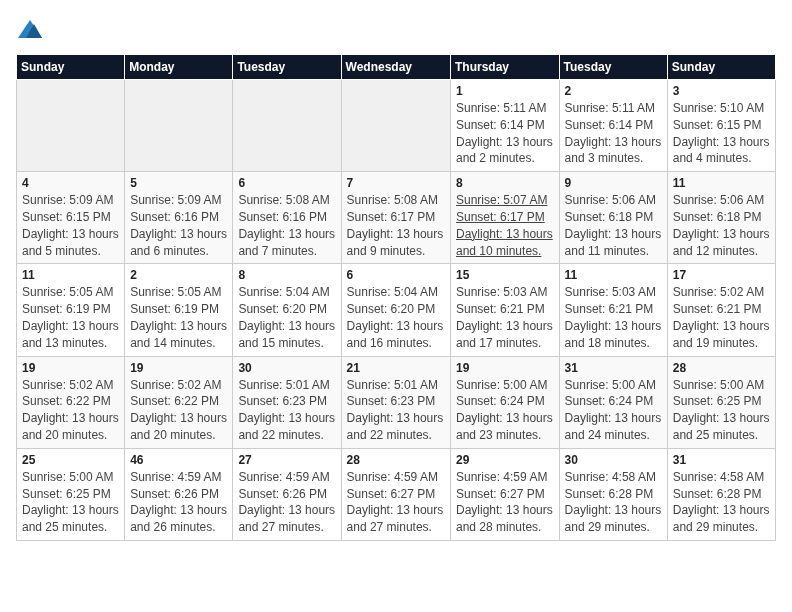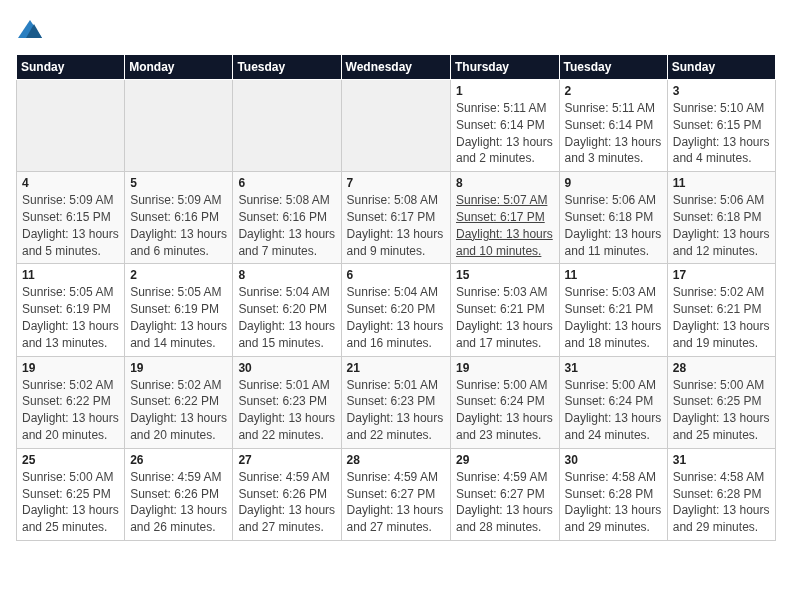--- a/index.html
+++ b/index.html
@@ -286,21 +286,21 @@
         </td>
       </tr>
       <tr class="row-bg-white">
         <td>
           <span class="day-num">25</span>
           <div class="day-info" style="white-space: pre-line;">Sunrise: 5:00 AM
 Sunset: 6:25 PM
 Daylight: 13 hours and 25 minutes.</div>
         </td>
         <td>
-          <span class="day-num">26</span>
+          <span class="day-num">46</span>
           <div class="day-info" style="white-space: pre-line;">Sunrise: 4:59 AM
 Sunset: 6:26 PM
 Daylight: 13 hours and 26 minutes.</div>
         </td>
         <td>
           <span class="day-num">27</span>
           <div class="day-info" style="white-space: pre-line;">Sunrise: 4:59 AM
 Sunset: 6:26 PM
 Daylight: 13 hours and 27 minutes.</div>
         </td>

